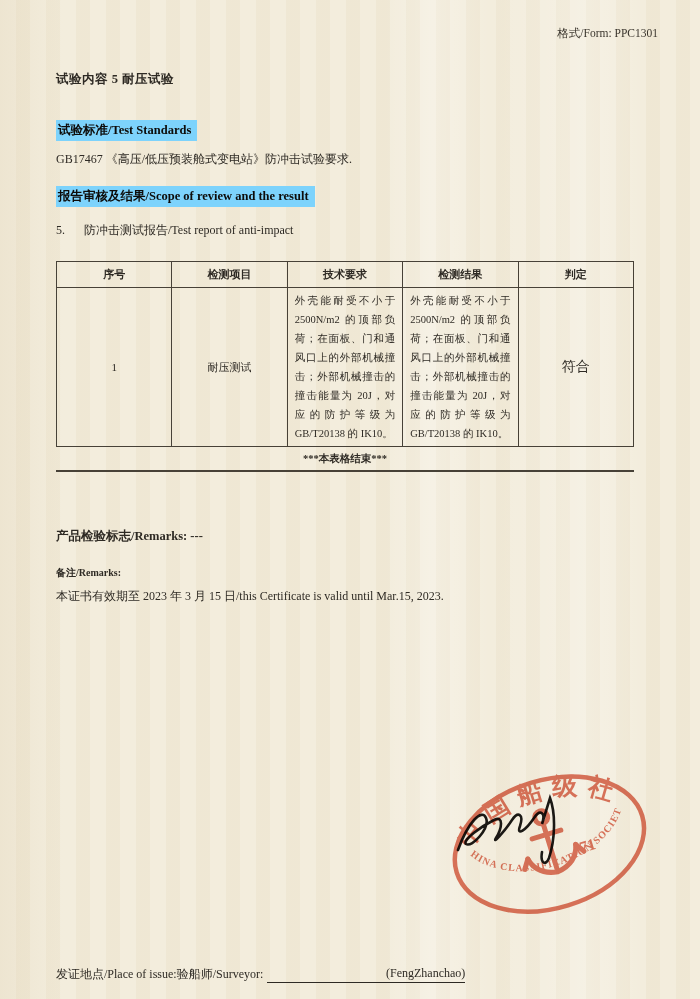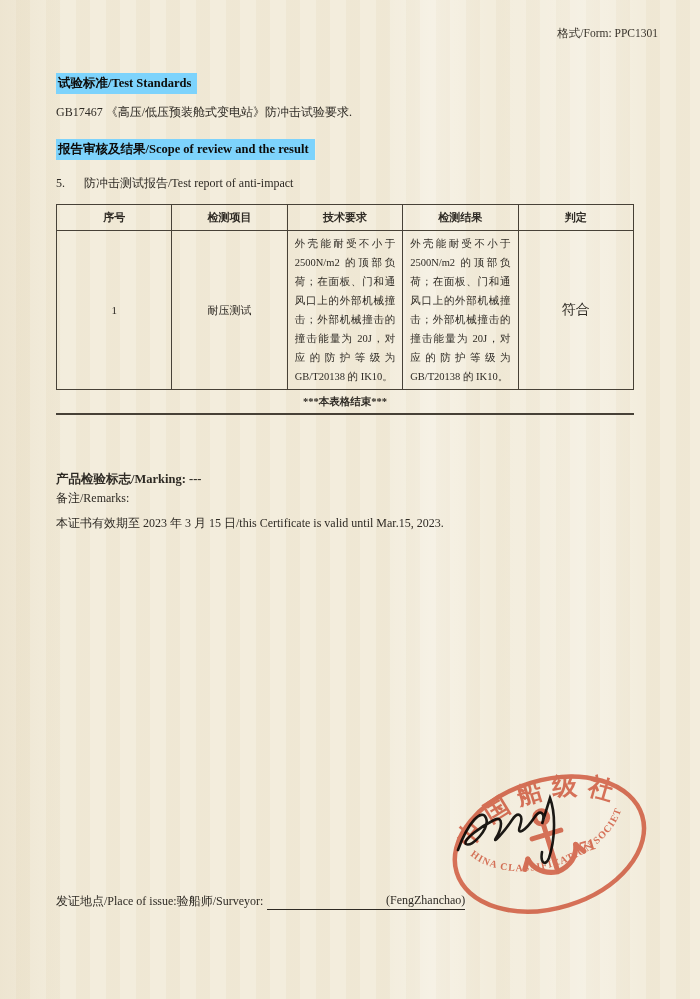--- a/index.html
+++ b/index.html
@@ -16,52 +16,53 @@
   }
   .page{position:relative;width:700px;height:999px;box-sizing:border-box;padding:26px 40px 10px 56px;}
   .form-code{text-align:right;font-size:11.5px;padding-right:2px;color:#3a352d;}
   .doc-title{margin-top:30px;font-size:12.5px;font-weight:bold;letter-spacing:.5px;}
   .hl{display:inline-block;background:#7dd3fc;color:#0d0c0a;font-weight:bold;font-size:12.5px;padding:2px 6px 2px 2px;}
   .hl-wrap1{margin-top:32px;}
   .hl-wrap2{margin-top:18px;}
   .std-body{margin-top:10px;font-size:12px;}
   .report-line{margin-top:15px;font-size:12px;}
   .report-no{display:inline-block;width:28px;}
-  table.result{border-collapse:collapse;width:578px;margin-top:12px;table-layout:fixed;}
+  table.result{border-collapse:collapse;width:578px;margin-top:22px;table-layout:fixed;}
   table.result th, table.result td{border:1.2px solid #474137;font-weight:normal;}
   table.result th{font-size:11px;padding:5px 2px;font-weight:600;}
   td.c-idx{width:40px;text-align:center;font-size:11px;}
   td.c-item{width:80px;text-align:center;font-size:11px;}
   td.c-req{width:180px;}
   td.c-res{width:177px;}
   td.c-verdict{width:101px;text-align:center;font-size:14px;}
   td.cell-text{font-size:10.5px;line-height:19px;padding:3px 7px;text-align:justify;vertical-align:top;}
   .end-note{width:578px;text-align:center;font-size:10.5px;font-weight:bold;padding:5px 0 4px 0;}
   .end-rule{width:578px;border-bottom:2px solid #474137;}
   .marking{margin-top:56px;font-size:12.5px;font-weight:bold;}
-  .remarks-label{margin-top:2px;font-size:12px;font-weight:normal;}
+  .remarks-label{margin-top:21px;font-size:10px;font-weight:bold;}
   .remarks-body{margin-top:8px;font-size:12px;}
   .spacer{height:352px;}
   .issue-row{display:flex;align-items:flex-end;font-size:12px;margin-top:9px;}
   .issue-label{flex:none;}
   .u-value{flex:none;border-bottom:1.3px solid #2e2a24;text-align:center;padding:0 6px 1px 6px;}
   .date-value{min-width:170px;}
   .place-value{min-width:150px;margin-right:24px;}
   .surveyor-label{flex:none;margin-right:4px;}
   .surveyor-line{flex:none;width:198px;border-bottom:1.3px solid #2e2a24;text-align:right;padding-bottom:1px;position:relative;}
   .stamp{position:absolute;left:436px;top:760px;transform:rotate(-17deg);mix-blend-mode:multiply;opacity:.82;}
   .signature{position:absolute;left:452px;top:792px;mix-blend-mode:multiply;}
 </style>
 </head>
 <body>
 
 <div class="page">
 
   <div class="form-code">格式/Form: PPC1301</div>
 
+  <div class="doc-title">试验内容 5 耐压试验</div>
 
   <div class="hl-wrap1">
     <span class="hl">试验标准/Test Standards</span>
   </div>
   <div class="std-body">GB17467 《高压/低压预装舱式变电站》防冲击试验要求.</div>
 
   <div class="hl-wrap2">
     <span class="hl">报告审核及结果/Scope of review and the result</span>
   </div>
 
@@ -83,21 +84,21 @@
       <td class="c-item">耐压测试</td>
       <td class="c-req cell-text">外壳能耐受不小于 2500N/m2 的顶部负荷；在面板、门和通风口上的外部机械撞击；外部机械撞击的撞击能量为 20J，对应的防护等级为 GB/T20138 的 IK10。</td>
       <td class="c-res cell-text">外壳能耐受不小于 2500N/m2 的顶部负荷；在面板、门和通风口上的外部机械撞击；外部机械撞击的撞击能量为 20J，对应的防护等级为 GB/T20138 的 IK10。</td>
       <td class="c-verdict">符合</td>
     </tr>
   </tbody>
     </table>
   <div class="end-note">***本表格结束***</div>
   <div class="end-rule"></div>
 
-  <div class="marking">产品检验标志/Marking: ---</div>
+  <div class="marking">产品检验标志/Remarks: ---</div>
   <div class="remarks-label">备注/Remarks:</div>
   <div class="remarks-body">本证书有效期至 2023 年 3 月 15 日/this Certificate is valid until Mar.15, 2023.</div>
 
   <div class="spacer"></div>
 
   <div class="issue-row">
     <span class="issue-label">发证地点/Place of issue:</span>
     <span class="surveyor-label">验船师/Surveyor:</span>
     <span class="surveyor-line">
       <span>(FengZhanchao)</span>

